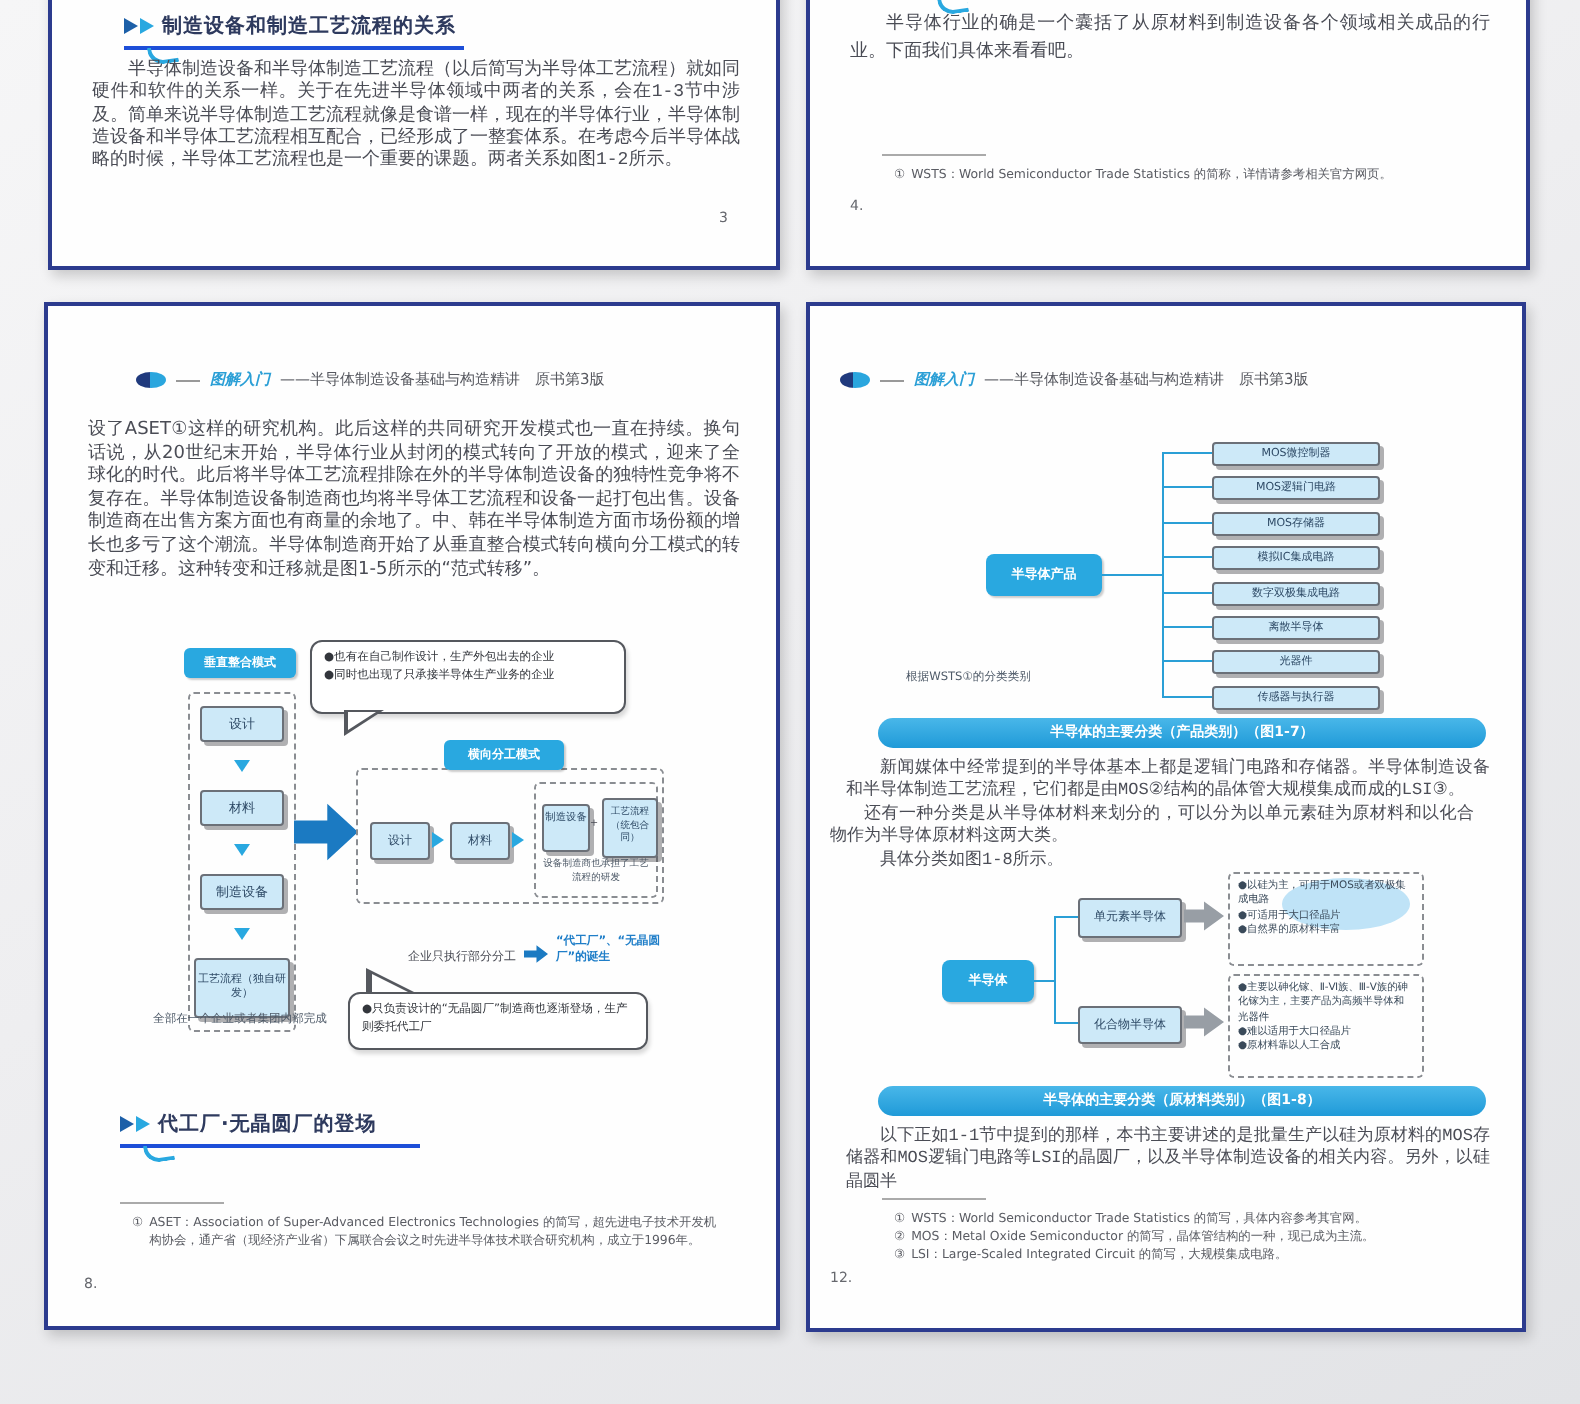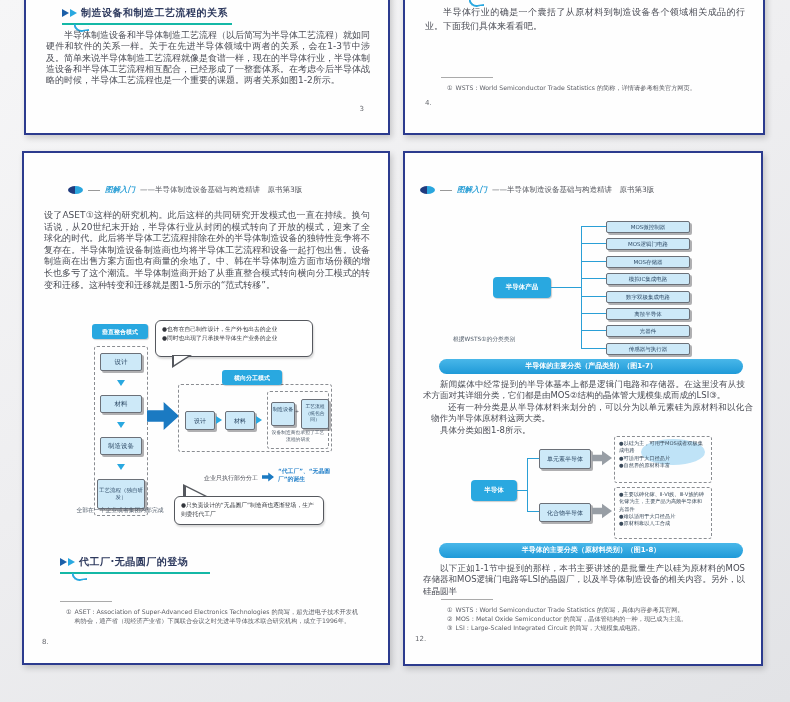--- a/index.html
+++ b/index.html
@@ -4,31 +4,31 @@
 <style>
   html,body{margin:0;padding:0;}
   body{font-family:"DejaVu Sans","Liberation Sans",sans-serif;}
   .stage{position:relative;width:790px;height:702px;overflow:hidden;
          background:linear-gradient(150deg,#f6f6f7 0%,#eeeef0 45%,#e2e3e6 100%);}
   .page{position:absolute;background:#fefefe;border:2px solid #2c3b8e;
         box-shadow:2px 3px 6px rgba(0,0,0,.18);}
   .abs{position:absolute;}
   
   .sec-head{position:absolute;display:flex;align-items:center;gap:4px;
-            border-bottom:2px solid #14b8a6;padding-bottom:3px;}
+            border-bottom:2px solid #1d4ed8;padding-bottom:3px;}
   .chev{width:0;height:0;border-top:4px solid transparent;border-bottom:4px solid transparent;
         border-left:7px solid #1c5fa8;}
   .chev.c2{border-left-color:#29a8e0;margin-left:-3px;}
   .sec-title{font-size:10px;font-weight:bold;color:#2e3a5e;letter-spacing:.5px;white-space:nowrap;}
   .swoosh{position:absolute;left:12px;bottom:-9px;width:13px;height:7px;
           border-left:2px solid #29a8e0;border-bottom:2px solid #29a8e0;
           border-bottom-left-radius:8px;transform:rotate(-8deg);}
   
   .body-text{position:absolute;font-size:9px;line-height:11.5px;color:#4a4c55;text-align:justify;}
-  .indent{text-indent:2em;}
+  .indent{text-indent:2em;font-family:Liberation Mono, monospace;}
   .pgnum{position:absolute;font-size:7px;color:#66686e;}
   .divider{position:absolute;height:1px;background:#aaa;}
   .footnote{position:absolute;font-size:6.2px;line-height:9px;color:#5a5c63;display:flex;gap:3px;}
   .fn-m{flex:0 0 auto;}
   
   .pg-header{position:absolute;display:flex;align-items:center;gap:5px;font-size:7.5px;color:#55575e;white-space:nowrap;}
   .hdr-ellipse{width:15px;height:8px;border-radius:50%;
                background:linear-gradient(90deg,#203a7d 45%,#2aa6de 45%);flex:0 0 auto;}
   .hdr-dash{width:12px;height:1px;background:#999;flex:0 0 auto;}
   .hdr-brand{color:#2b9fd6;font-weight:bold;font-style:italic;}
@@ -187,22 +187,22 @@
       <div class="litebox treebox" style="top:60px;">模拟IC集成电路</div>
       <div class="litebox treebox" style="top:78px;">数字双极集成电路</div>
       <div class="litebox treebox" style="top:95px;">离散半导体</div>
       <div class="litebox treebox" style="top:112px;">光器件</div>
       <div class="litebox treebox" style="top:130px;">传感器与执行器</div>
       <div class="small-cap" style="left:48px;top:122px;width:104px;text-align:left;">根据WSTS①的分类类别</div>
     </div>
 
     <div class="banner" style="left:34px;top:206px;width:304px;">半导体的主要分类（产品类别）（图1-7）</div>
 
-    <div class="body-text indent" style="left:18px;top:226px;width:322px;font-size:8.5px;line-height:11.3px;">新闻媒体中经常提到的半导体基本上都是逻辑门电路和存储器。在这里没有从技术方面对其详细分类，它们都是由MOS②结构的晶体管大规模集成而成的LSI③。</div>
-    <div class="body-text indent" style="left:26px;top:249px;width:322px;font-size:8.5px;line-height:11.3px;">还有一种分类是从半导体材料来划分的，可以分为以单元素硅为原材料和以化合物作为半导体原材料这两大类。</div>
+    <div class="body-text indent" style="left:18px;top:226px;width:322px;font-size:8.5px;line-height:11.3px;">新闻媒体中经常提到的半导体基本上都是逻辑门电路和存储器。半导体制造设备和半导体制造工艺流程，它们都是由MOS②结构的晶体管大规模集成而成的LSI③。</div>
+    <div class="body-text indent" style="left:10px;top:249px;width:322px;font-size:8.5px;line-height:11.3px;">还有一种分类是从半导体材料来划分的，可以分为以单元素硅为原材料和以化合物作为半导体原材料这两大类。</div>
     <div class="body-text indent" style="left:18px;top:272px;width:322px;font-size:8.5px;">具体分类如图1-8所示。</div>
 
     <div class="bluebox" style="left:66px;top:327px;width:46px;height:21px;font-size:6.5px;line-height:21px;border-radius:4px;">半导体</div>
     <div class="line-c" style="left:112px;top:337px;width:10px;height:1px;"></div>
     <div class="line-c" style="left:122px;top:305px;width:1px;height:54px;"></div>
     <div class="line-c" style="left:122px;top:305px;width:12px;height:1px;"></div>
     <div class="line-c" style="left:122px;top:358px;width:12px;height:1px;"></div>
     <div class="litebox abs" style="left:134px;top:296px;width:50px;height:18px;font-size:6px;line-height:18px;">单元素半导体</div>
     <div class="litebox abs" style="left:134px;top:350px;width:50px;height:17px;font-size:6px;line-height:17px;">化合物半导体</div>
     <div class="gray-arrow" style="left:187px;top:297px;width:20px;height:16px;"></div>

